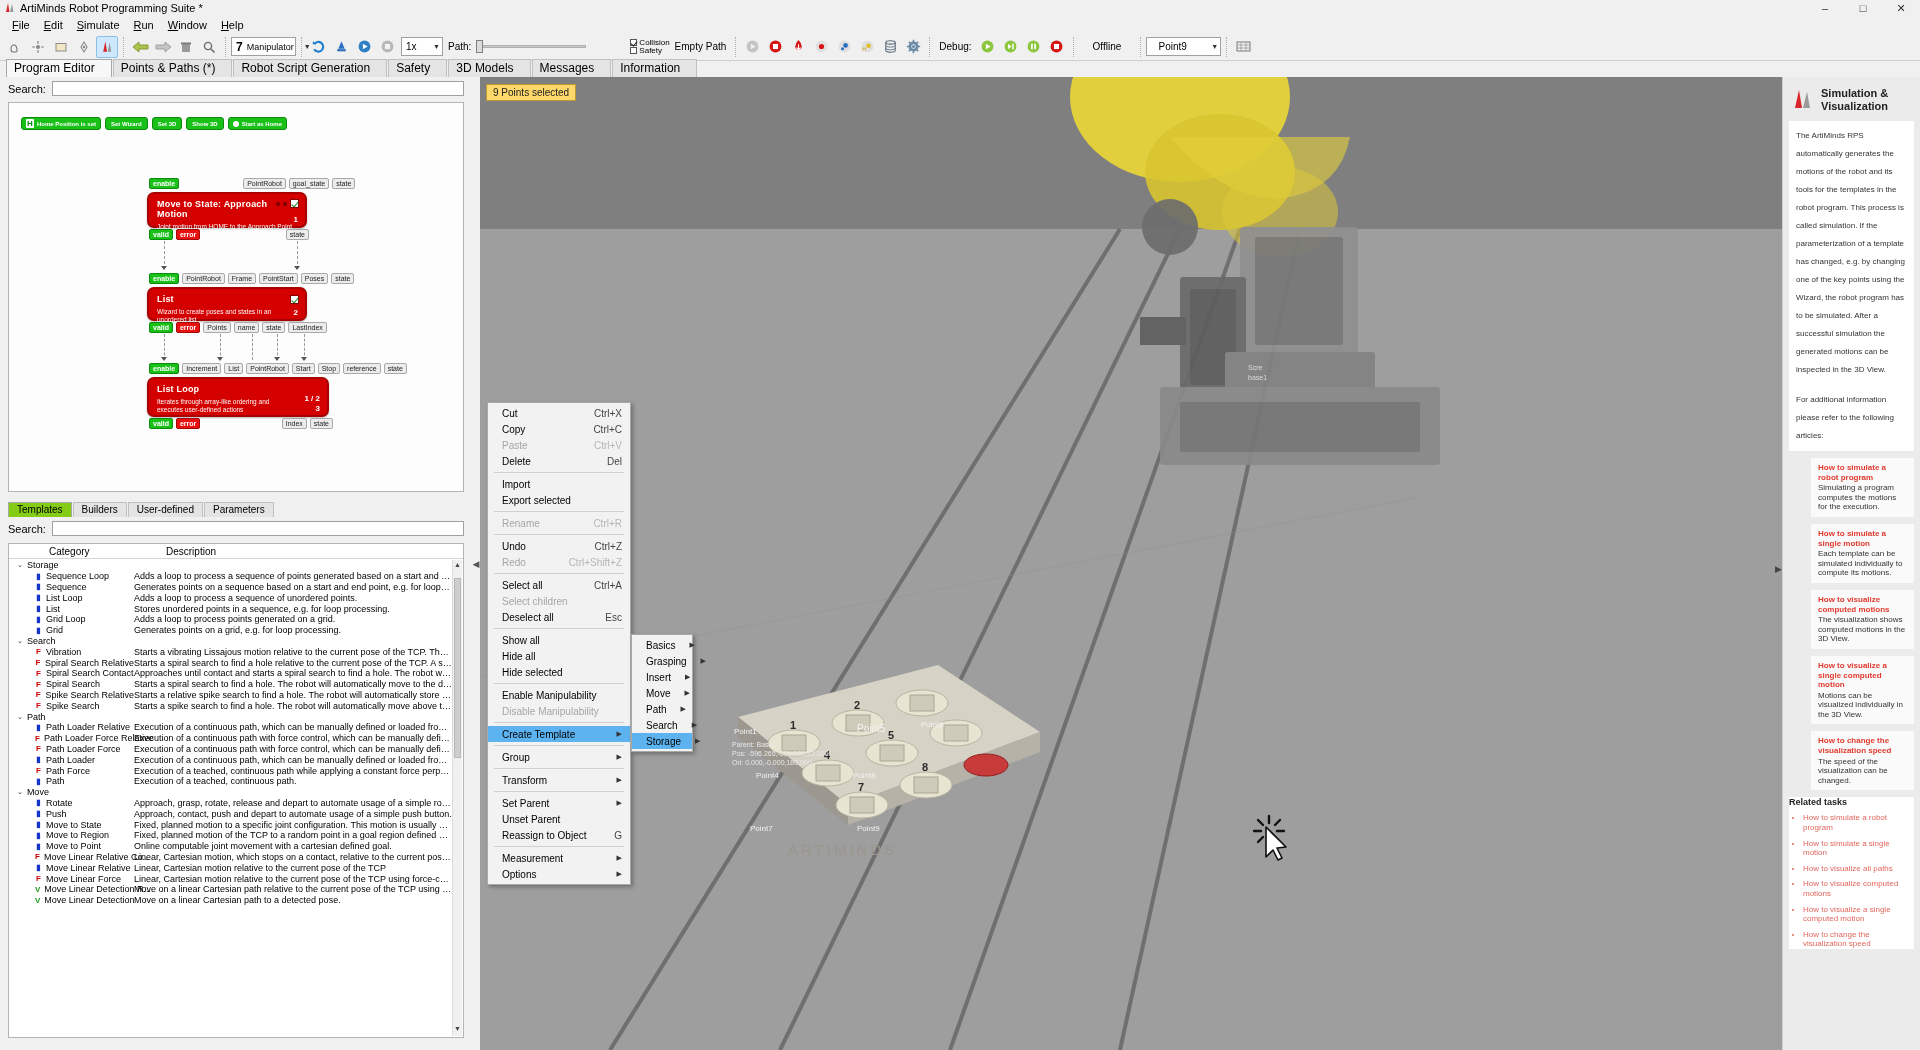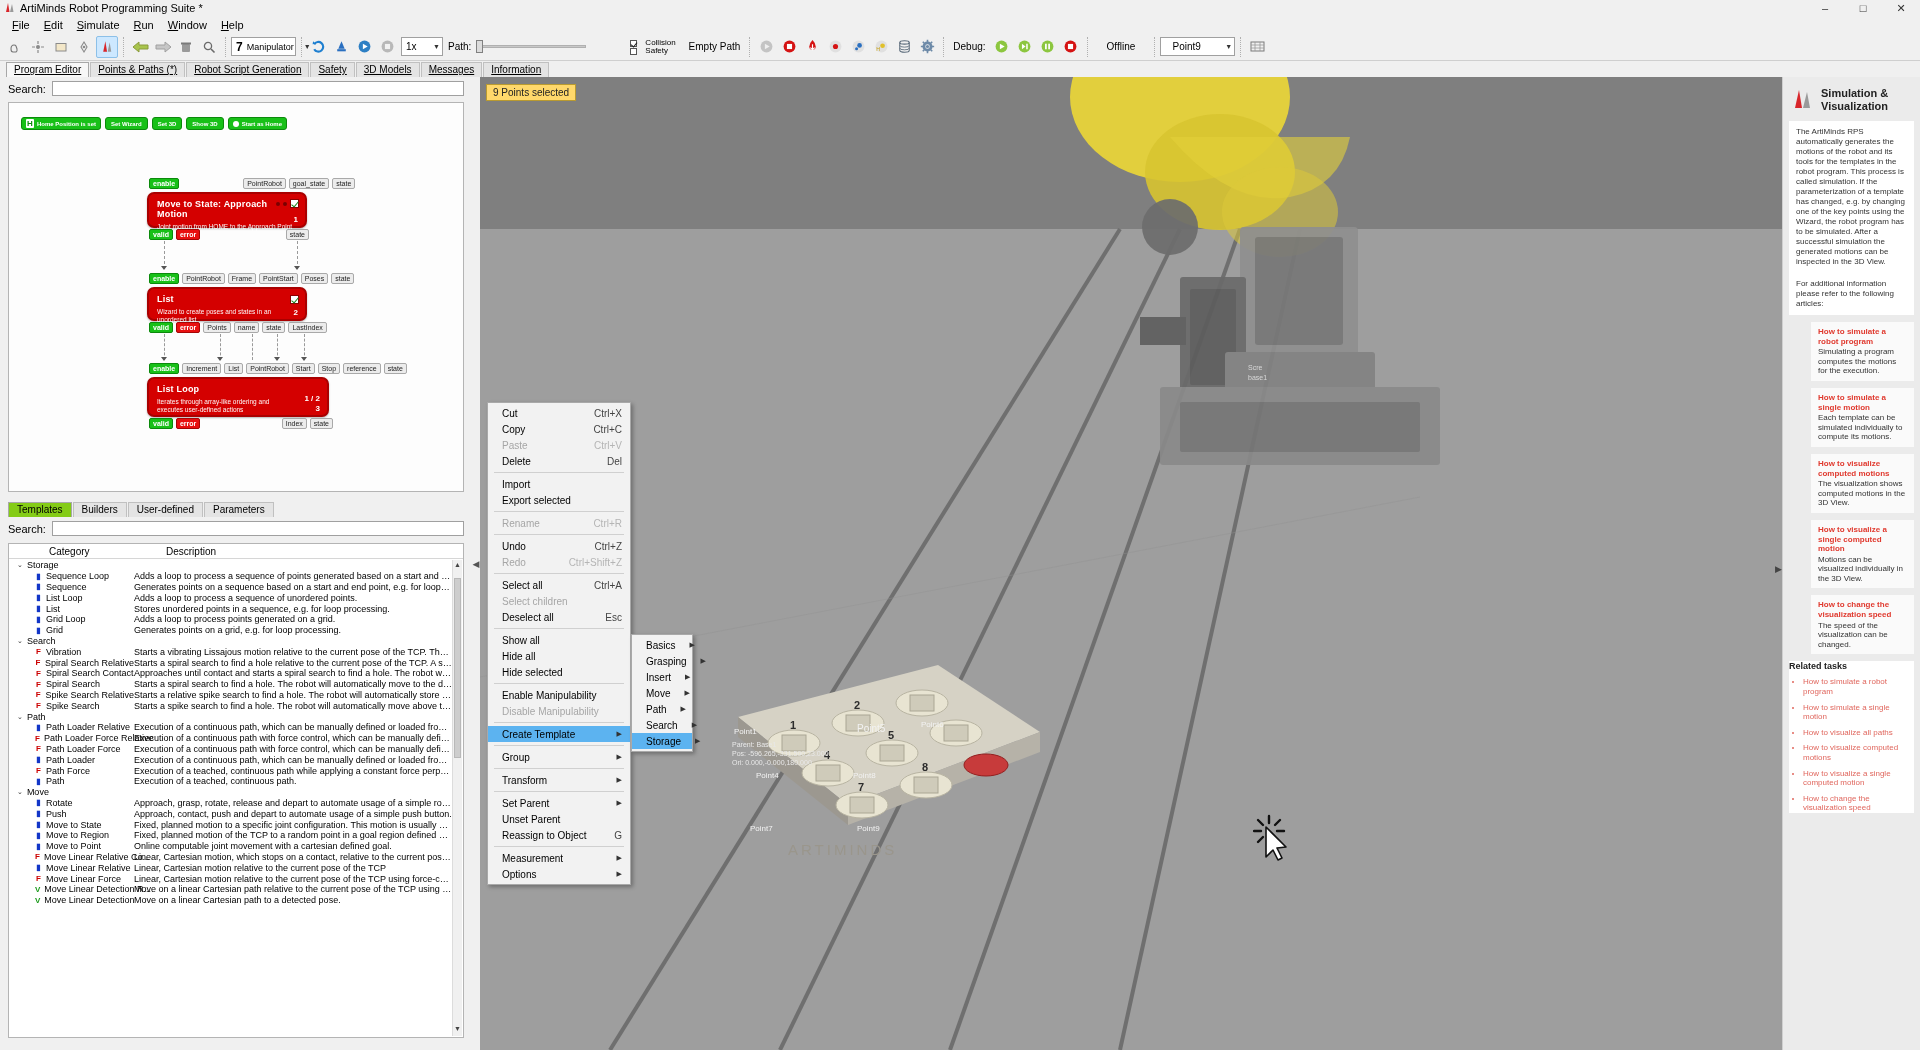--- a/index.html
+++ b/index.html
@@ -26,26 +26,26 @@
   .tbtn{width:22px;height:22px;display:flex;align-items:center;justify-content:center;border:1px solid transparent;border-radius:2px;}
   .tbtn.active{background:#cde8ff;border:1px solid #8cc0e8;}
   .tbtn svg{display:block;}
   .combo{height:19px;border:1px solid #a0a0a0;background:#fff;display:flex;align-items:center;padding:0 2px 0 4px;font-size:10px;gap:4px;}
   .combo .arw{font-size:7px;color:#333;margin-left:auto;padding-left:6px;}
   .tb-label{font-size:10px;padding:0 4px;white-space:nowrap;}
   .slider{width:110px;height:14px;display:flex;align-items:center;position:relative;}
   .slider .track{position:absolute;left:0;right:0;height:3px;background:#c8c8c8;border:1px solid #b0b0b0;}
   .slider .knob{position:relative;width:7px;height:13px;background:#dcdcdc;border:1px solid #808080;}
   .chkwrap{display:flex;flex-direction:column;justify-content:center;font-size:8px;line-height:8px;}
-  .chkrow{display:flex;align-items:flex-end;gap:8px;padding-left:37px;}
+  .chkrow{display:flex;align-items:center;gap:2px;padding-left:37px;}
   .chkbox{width:7px;height:7px;border:1px solid #555;background:#fff;display:inline-block;position:relative;}
   .chkbox.on::after{content:"";position:absolute;left:1px;top:0px;width:3px;height:5px;border:solid #222;border-width:0 1px 1px 0;transform:rotate(40deg);}
   
   #apptabs{height:16px;background:#f0f0f0;display:flex;align-items:flex-end;padding-left:6px;gap:1px;}
-  .atab{font-size:10px;padding:1px 7px 2px 7px;border:1px solid #c0c0c0;border-bottom:none;background:#e4e4e4;text-decoration:underline;}
+  .atab{font-size:12px;padding:1px 16px 2px 7px;border:1px solid #c0c0c0;border-bottom:none;background:#e4e4e4;}
   .atab.sel{background:#f7f7f7;border-color:#a8a8a8;}
   
   #main{position:absolute;top:77px;left:0;right:0;bottom:0;}
   
   #leftpanel{position:absolute;left:0;top:0;width:472px;bottom:0;background:#f0f0f0;}
   .srchrow{display:flex;align-items:center;gap:6px;padding:4px 8px 5px 8px;}
   .srchrow .lbl{font-size:11px;}
   .srchbox{flex:1;height:15px;border:1px solid #a0a0a0;background:#fff;}
   #editorCanvas{position:absolute;left:8px;top:25px;width:456px;height:390px;background:#fdfdfd;border:1px solid #b4b4b4;overflow:hidden;}
   .collapsearrow{position:absolute;left:472px;width:8px;top:0;bottom:0;background:#f0f0f0;display:flex;align-items:center;justify-content:center;font-size:9px;color:#555;}
@@ -87,21 +87,21 @@
   #view3d{position:absolute;left:480px;top:0;right:138px;bottom:0;overflow:hidden;background:#7d7d7d;}
   #view3d .sky{position:absolute;left:0;right:0;top:0;height:152px;background:#7f7f7f;}
   #view3d .floor{position:absolute;left:0;right:0;top:152px;bottom:0;background:#9e9e9e;}
   .badge{position:absolute;left:6px;top:7px;background:#ffd86b;border:1px solid #b99a30;color:#222;font-size:10px;padding:2px 6px;}
   .rightarrow{position:absolute;right:0;top:50%;font-size:9px;color:#444;}
   
   #helppanel{position:absolute;right:0;top:0;width:138px;bottom:0;background:#ebebeb;border-left:1px solid #cfcfcf;overflow:hidden;padding:6px 6px 0 6px;}
   .hhdr{display:flex;align-items:center;gap:6px;margin:4px 0 8px 2px;}
   .hhdr .t{font-weight:bold;font-size:11px;color:#222;line-height:13px;}
   .card{background:#fff;padding:6px 7px;margin-bottom:7px;}
-  .card p{margin:0;font-size:8px;line-height:10px;color:#333;}
+  .card p{margin:0;font-size:8px;line-height:18px;color:#333;}
   .card p+p{margin-top:12px;}
   .lcard{background:#fafafa;margin:0 0 7px 22px;padding:5px 7px;}
   .lcard .lt{color:#e03a2f;font-weight:bold;font-size:8px;line-height:9.6px;}
   .lcard .ld{font-size:8px;line-height:9.6px;color:#333;margin-top:1px;}
   .rel{background:#fff;}
   .rel h4{margin:0 0 6px 0;font-size:9px;color:#222;}
   .rel ul{margin:0;padding-left:14px;}
   .rel li{color:#e0675e;font-size:8px;line-height:9.6px;margin-bottom:6px;}
   
   .ctxmenu{position:absolute;background:#f2f2f2;border:1px solid #a9a9a9;box-shadow:2px 2px 4px rgba(0,0,0,.3);padding:2px 0;font-size:10px;z-index:40;}
@@ -237,21 +237,21 @@
   <div class="chkwrap" style="margin-left:6px">
     <div class="chkrow">
       <span class="chkbox on"></span>
       <span>Collision</span>
     </div>
     <div class="chkrow">
       <span class="chkbox"></span>
       <span>Safety</span>
     </div>
   </div>
-  <span class="tb-label" style="margin-left:8px">Empty Path</span>
+  <span class="tb-label" style="">Empty Path</span>
   <div class="tb-sep"></div>
   <div class="tbtn">
       <svg width="15" height="15" viewBox="0 0 14 14">
         <circle cx="7" cy="7" r="5.5" fill="#c4c4c4"></circle>
         <path d="M5.5 4.4 L10 7 L5.5 9.6 Z" fill="#efefef"></path>
       </svg>
     </div>
   <div class="tbtn">
       <svg width="15" height="15" viewBox="0 0 14 14">
         <circle cx="7" cy="7" r="5.5" fill="#d51313"></circle>

